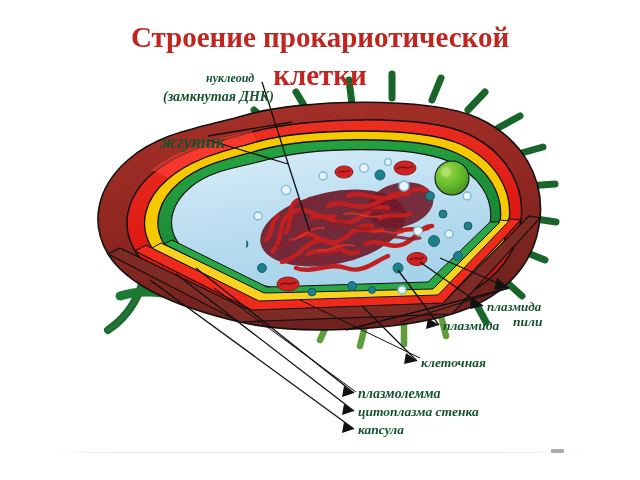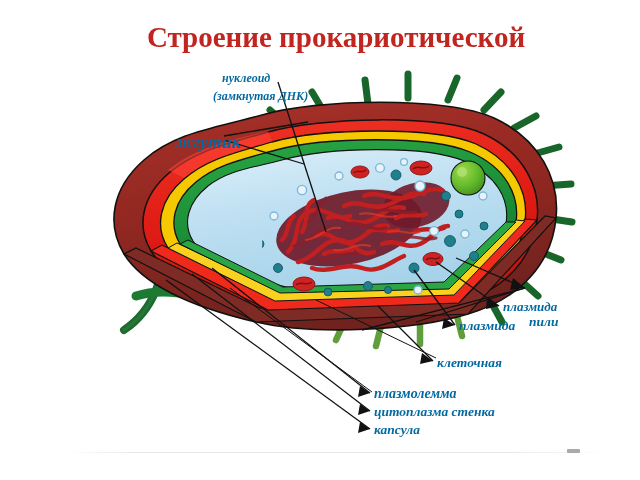--- a/index.html
+++ b/index.html
@@ -4,21 +4,21 @@
 <title>Строение прокариотической клетки</title>
 <style>
   html,body{margin:0;padding:0;}
   body{
     width:640px;height:480px;
     background:#ffffff;
     font-family:"Liberation Serif", serif;
     overflow:hidden;
     position:relative;
   }
-  #stage{position:absolute;left:16px;top:0;width:524px;height:480px;}
+  #stage{position:absolute;left:0;top:0;width:524px;height:480px;}
 
   
   .slide-title{
     position:absolute;
     left:0; top:18px;
     width:640px;
     text-align:center;
     font-family:"Liberation Serif", serif;
     font-weight:bold;
     font-size:29px;
@@ -32,27 +32,27 @@
 
   
   #diagram{position:absolute;left:0;top:0;width:640px;height:480px;z-index:10;}
 
   
   .lbl{
     position:absolute;
     font-family:"Liberation Serif", serif;
     font-style:italic;
     font-weight:bold;
-    color:#0369a1;
+    color:#14532d;
     white-space:nowrap;
     z-index:30;
     line-height:1;
   }
   .lbl-nucleoid{ left:206px; top:72px;  font-size:12px; }
-  .lbl-dna{      left:163px; top:90px;  font-size:12px;margin-left:34px; }
+  .lbl-dna{      left:163px; top:90px;  font-size:14px; }
   .lbl-flagellum{left:160px; top:133px; font-size:18px; }
   .lbl-pili{     left:513px; top:281px; font-size:13.5px;margin-top:34px;}
   .lbl-plasmid{  left:487px; top:300px; font-size:13px;}
   .lbl-ribosomes{left:443px; top:319px; font-size:13.5px;}
   .lbl-cytoplasm{left:421px; top:356px; font-size:13.5px;}
   .lbl-plasmalemma{left:358px;top:387px;font-size:14px;}
   .lbl-cellwall{ left:358px; top:405px; font-size:13.5px;}
   .lbl-capsule{  left:358px; top:423px; font-size:13.5px;}
 
   
@@ -66,20 +66,21 @@
     background:#8d8d8d;opacity:.75;z-index:6;border-radius:1px;
   }
 </style>
 </head>
 <body>
 
 <div id="stage">
 
   <div class="slide-title">
     <span>Строение прокариотической</span>
+    <span class="l2">клетки</span>
   </div>
 
   <svg id="diagram" viewBox="0 0 640 480">
     <defs>
       <clipPath id="clipCyto">
         <path d="M246,252 C246,196 274,164 316,150 C352,138 404,138 438,150
                  C482,166 506,200 506,238 C506,282 472,312 424,322
                  C386,330 332,328 298,314 C264,300 246,278 246,252 Z"></path>
       </clipPath>
 

